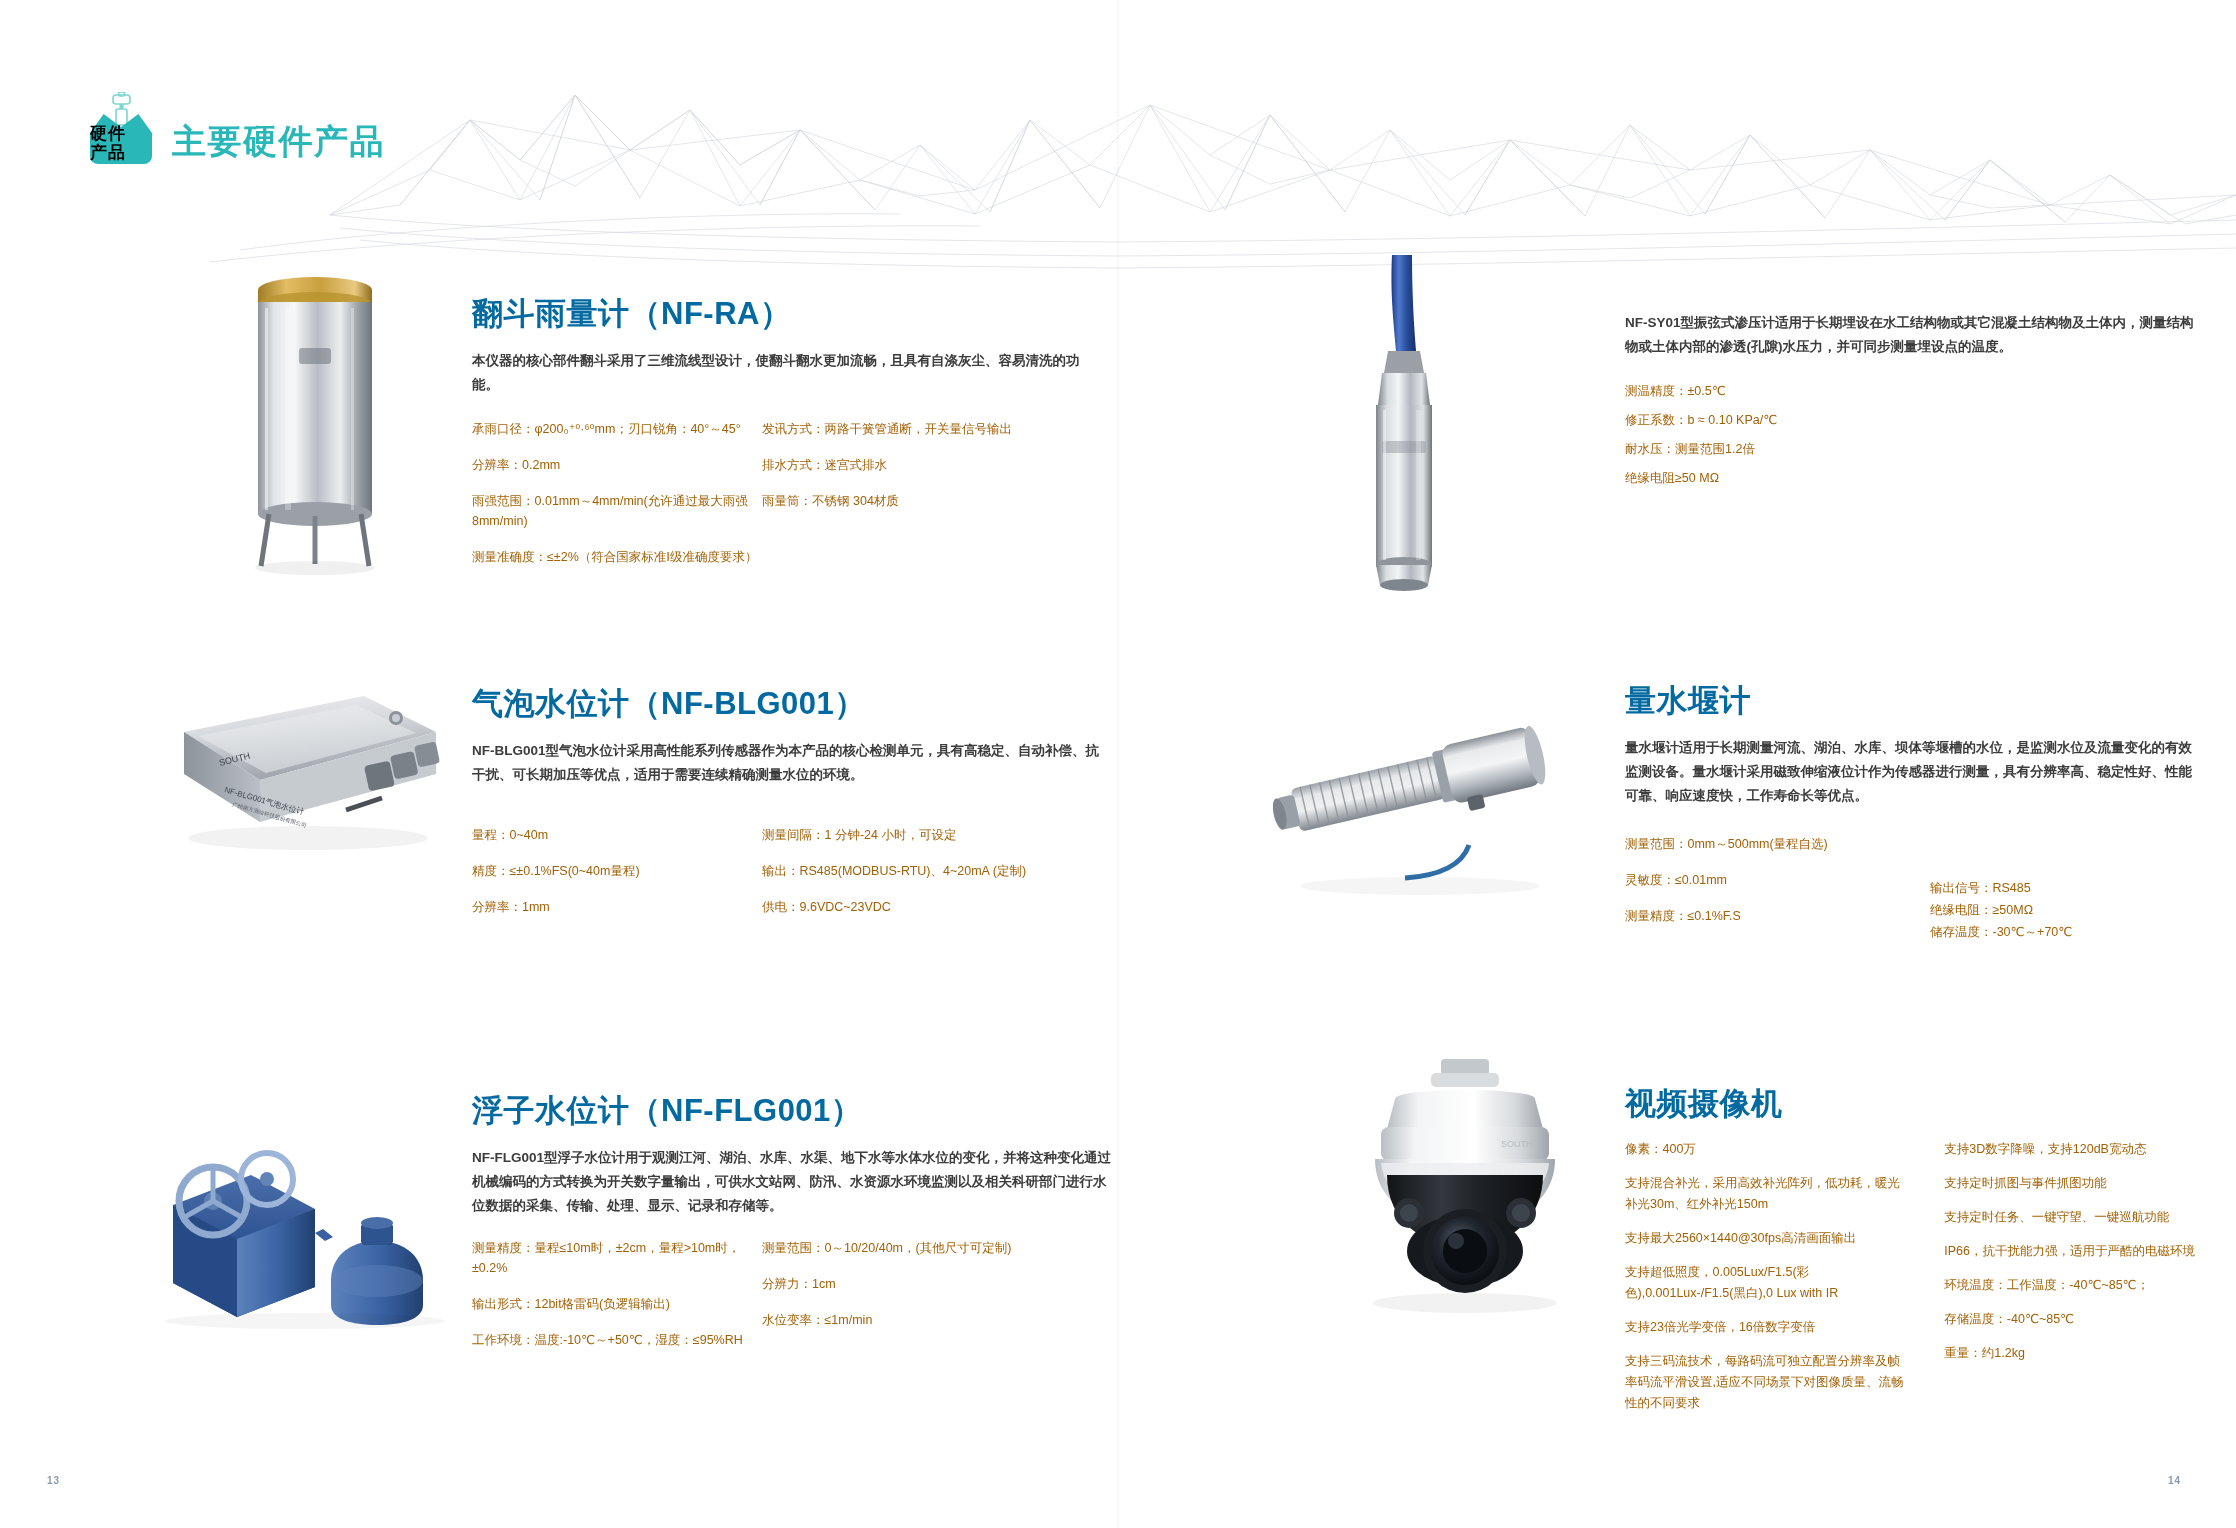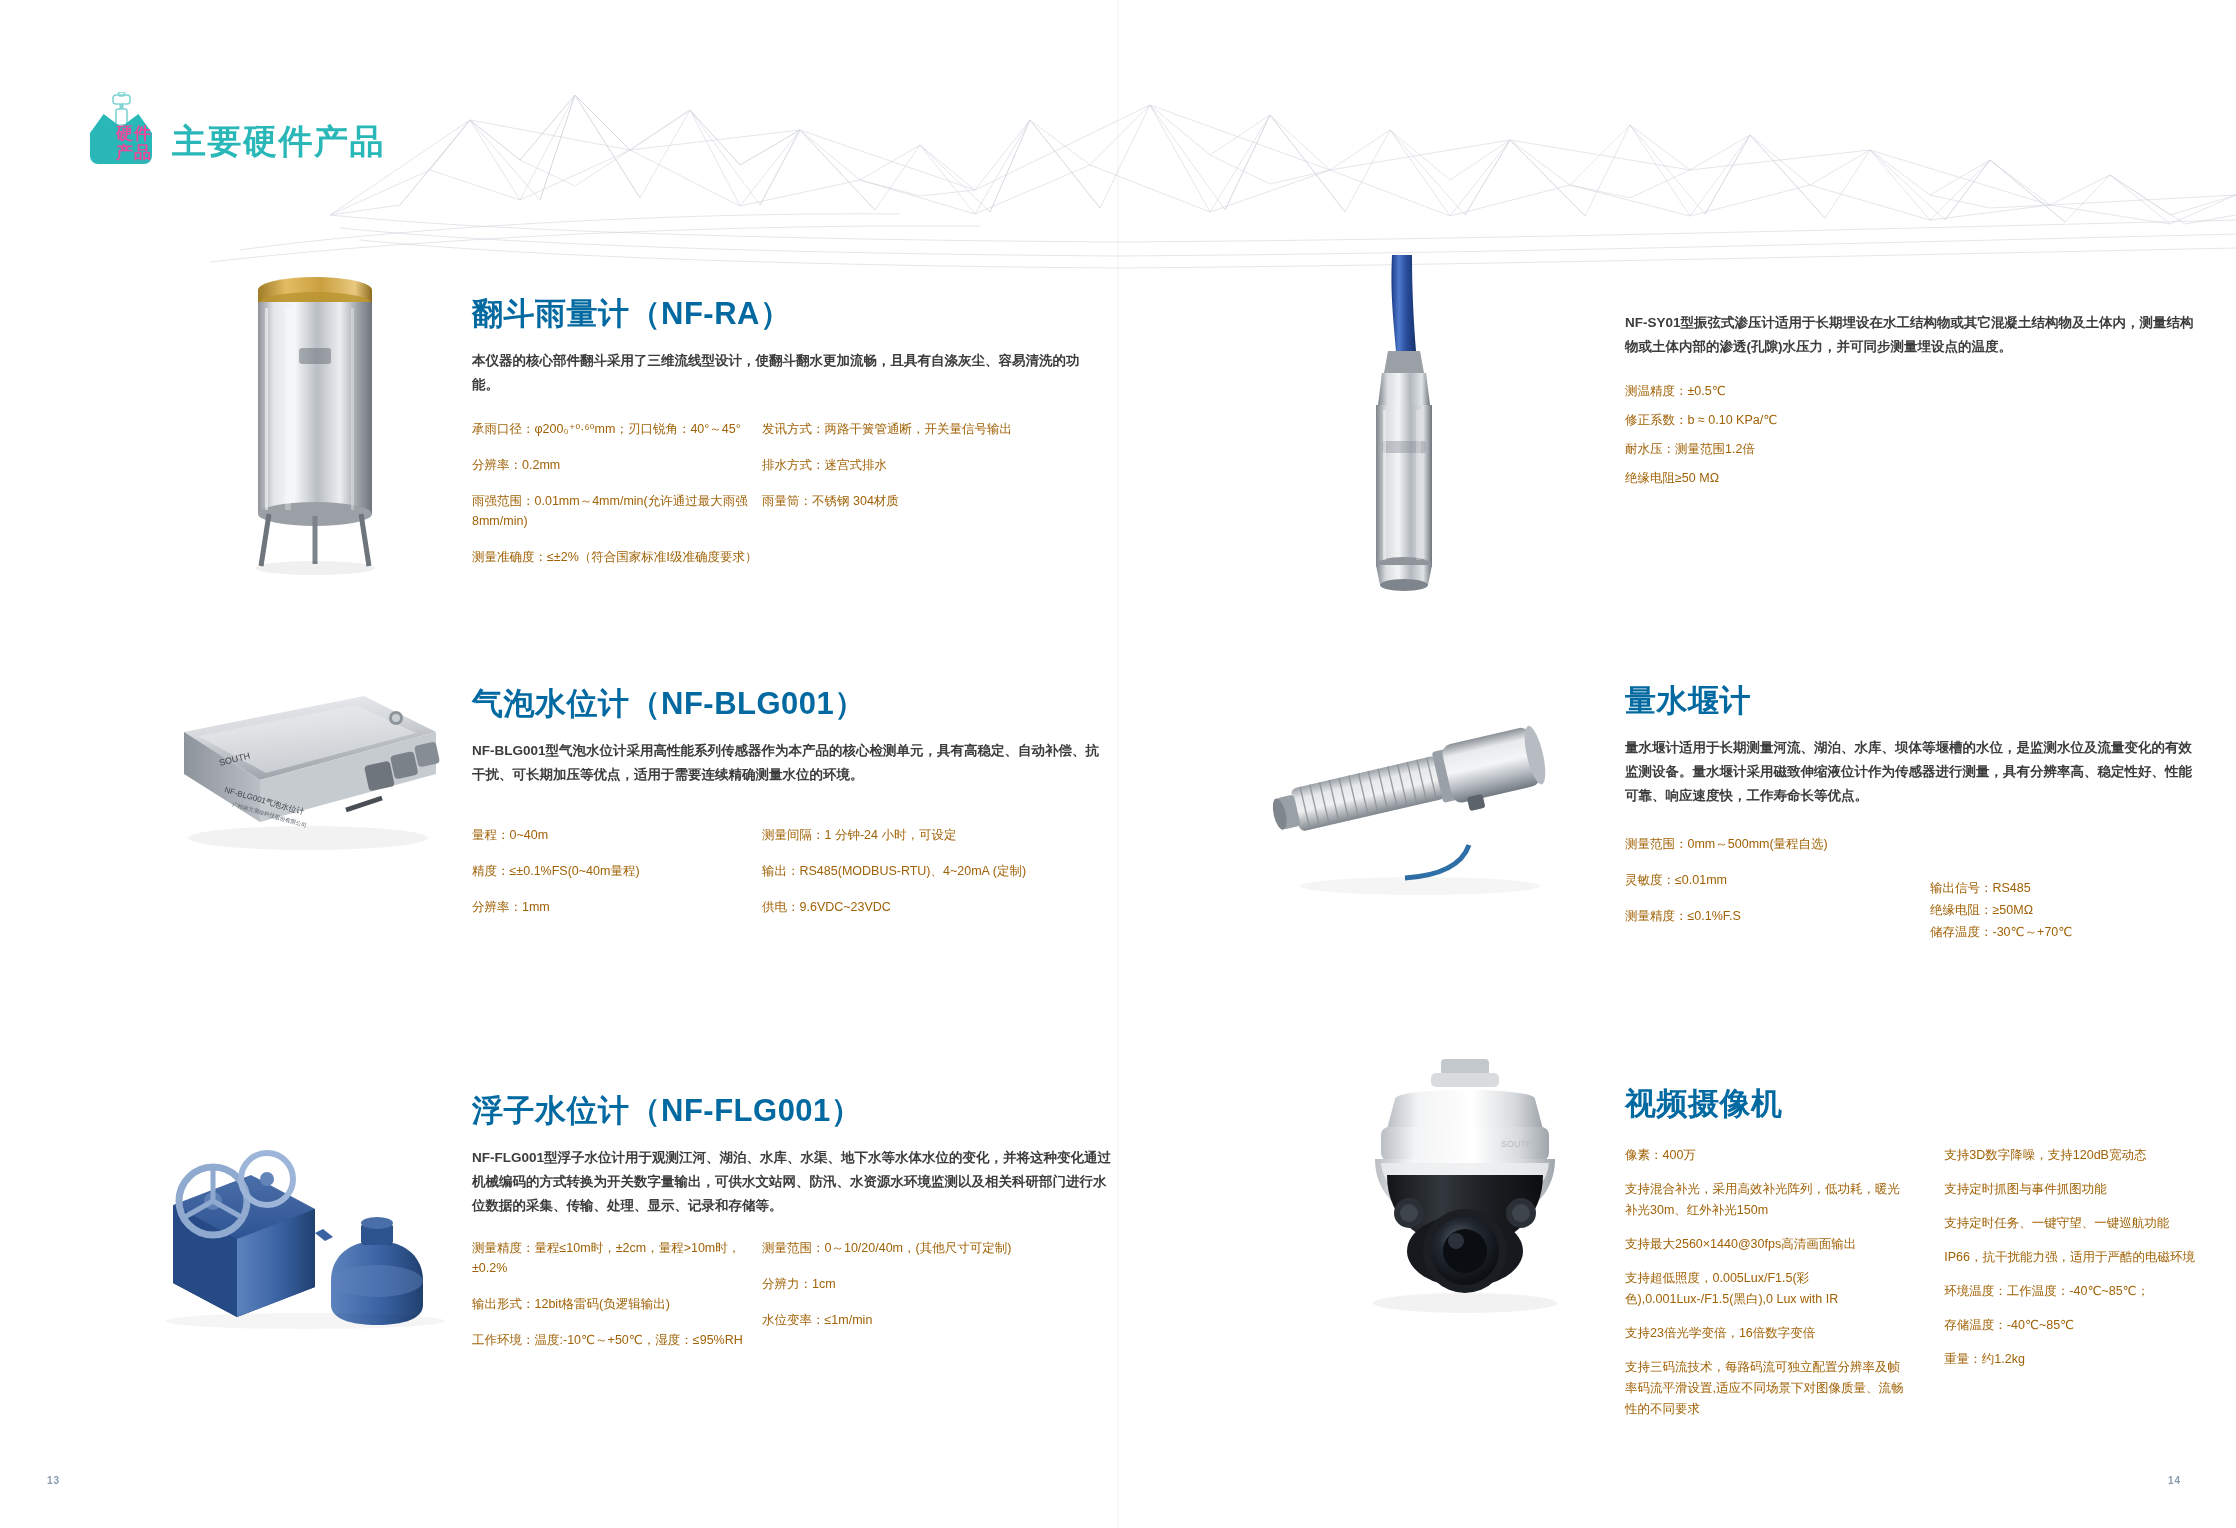--- a/index.html
+++ b/index.html
@@ -46,22 +46,22 @@
     left: 0; bottom: 0;
     width: 62px; height: 50px;
     background: #2ab7b8;
     border-radius: 8px 8px 8px 8px;
     clip-path: polygon(0% 38%, 22% 0%, 50% 26%, 78% 0%, 100% 38%, 100% 100%, 0% 100%);
   }
   .badge-text {
     position: absolute;
     left: 0; bottom: 2px;
     width: 62px;
-    text-align: right;
-    color: #ec4899;
+    text-align: left;
+    color: #000000;
     font-size: 17px;
     line-height: 19px;
     font-weight: bold;
     letter-spacing: 1px;
   }
   .badge-sensor {
     position: absolute;
     left: 22px; top: 0;
     width: 19px; height: 34px;
   }
@@ -466,21 +466,21 @@
     <circle cx="74" cy="158" r="15" fill="#2b3036"></circle>
     <circle cx="186" cy="158" r="15" fill="#2b3036"></circle>
     <circle cx="74" cy="158" r="9" fill="#3d444c"></circle>
     <circle cx="186" cy="158" r="9" fill="#3d444c"></circle>
     <text x="166" y="92" font-family="Liberation Sans, sans-serif" font-size="9" fill="#b7bcc1">SOUTH</text>
     <ellipse cx="130" cy="248" rx="92" ry="10" fill="#000" opacity="0.05"></ellipse>
   </svg>
 
   <div class="product" style="left:1625px; top:1085px; width:580px;">
     <div class="product-title">视频摄像机</div>
-    <div class="spec-cols spec-cam" style="margin-top:22px;gap:40px;">
+    <div class="spec-cols spec-cam" style="margin-top:16px;gap:40px;">
       <div class="spec-col" style="width:300px;">
         <div class="spec-item">像素：400万</div>
         <div class="spec-item">支持混合补光，采用高效补光阵列，低功耗，暖光补光30m、红外补光150m</div>
         <div class="spec-item">支持最大2560×1440@30fps高清画面输出</div>
         <div class="spec-item">支持超低照度，0.005Lux/F1.5(彩色),0.001Lux-/F1.5(黑白),0 Lux with IR</div>
         <div class="spec-item">支持23倍光学变倍，16倍数字变倍</div>
         <div class="spec-item">支持三码流技术，每路码流可独立配置分辨率及帧率码流平滑设置,适应不同场景下对图像质量、流畅性的不同要求</div>
       </div>
       <div class="spec-col" style="width:280px;">
         <div class="spec-item">支持3D数字降噪，支持120dB宽动态</div>

